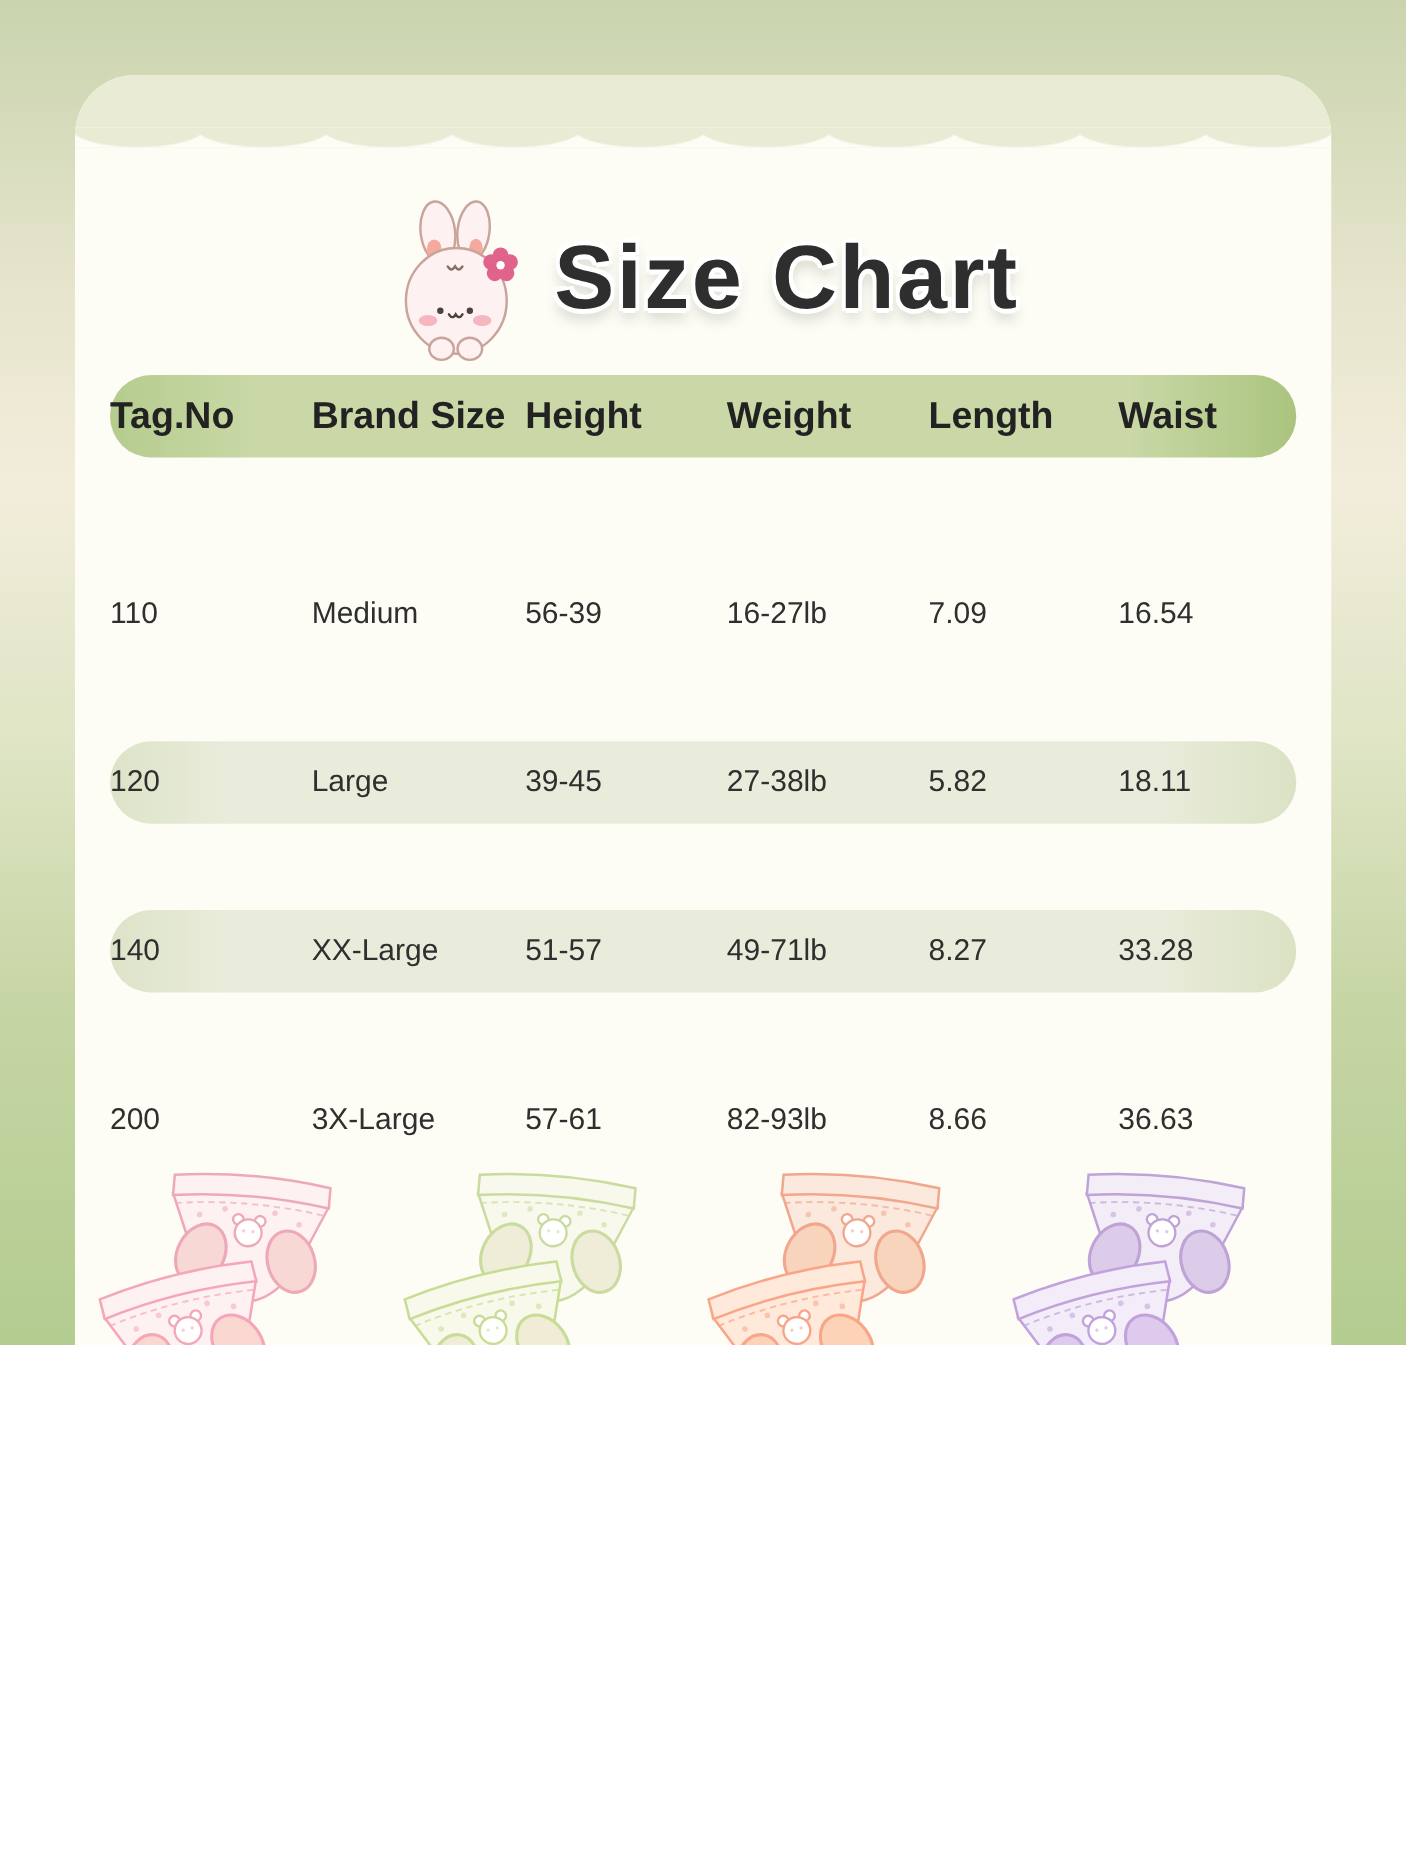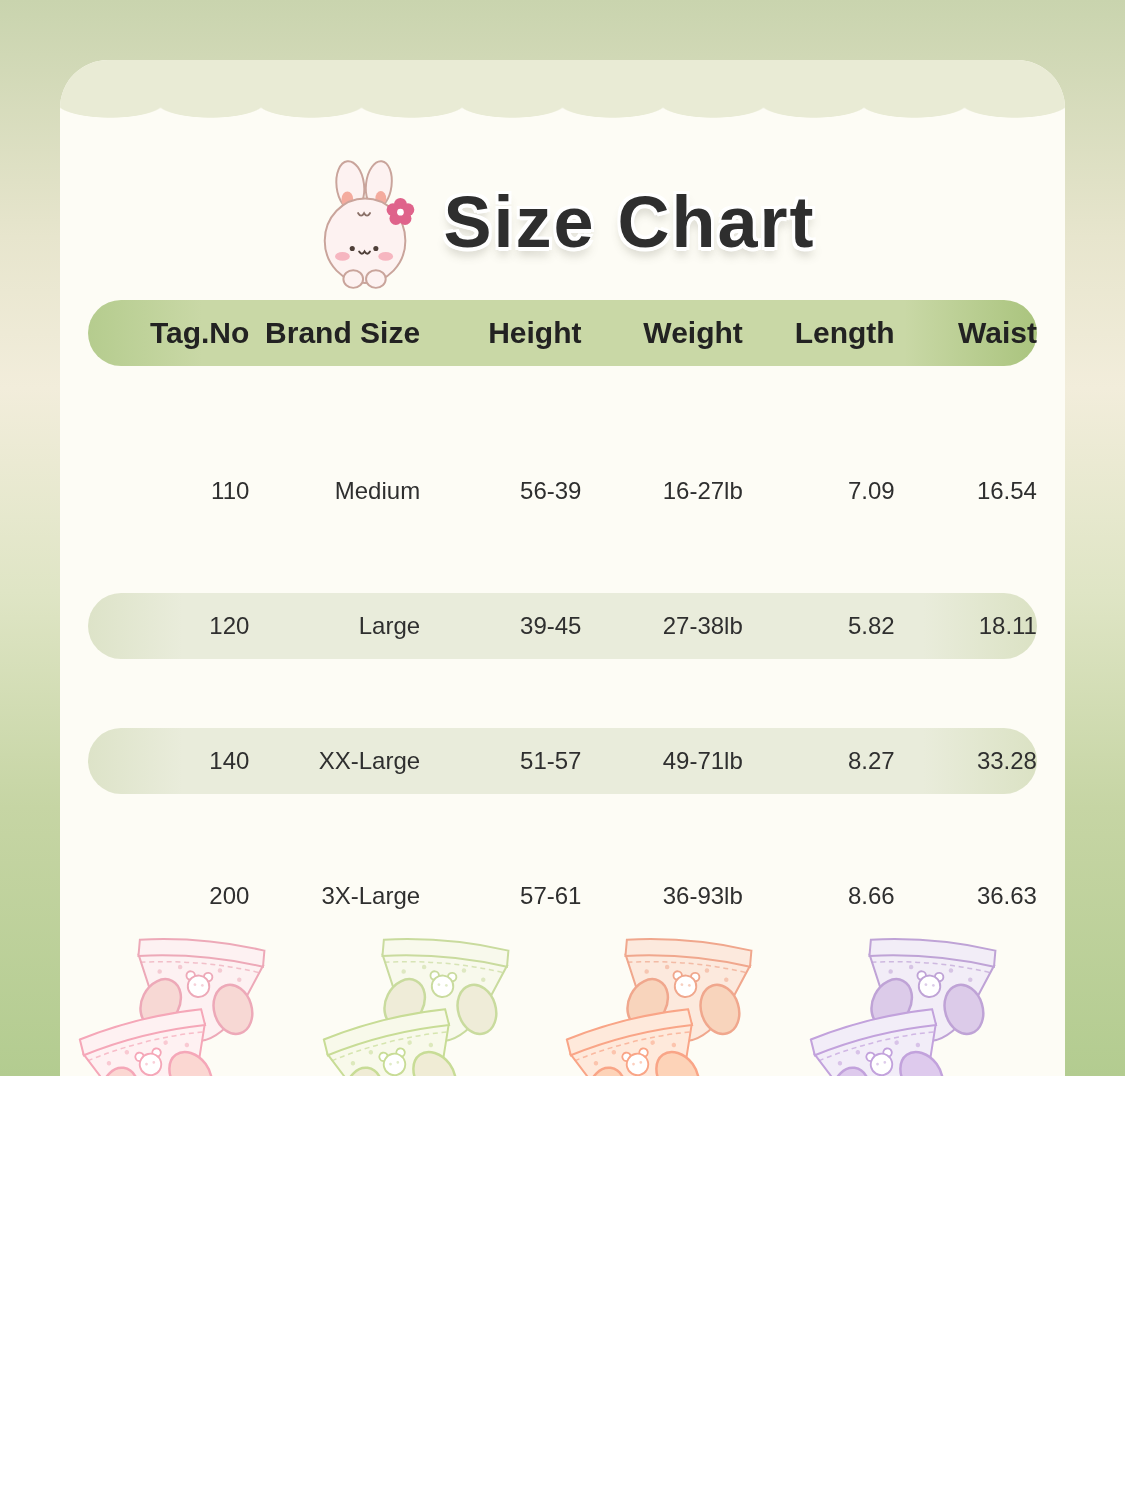--- a/index.html
+++ b/index.html
@@ -49,21 +49,21 @@
     color:var(--title,#2e2e2e);
     text-shadow:
       3px 3px 0 #ffffff,-3px 3px 0 #ffffff,3px -3px 0 #ffffff,-3px -3px 0 #ffffff,
       0 4px 0 #ffffff,0 8px 10px rgba(90,90,70,.25);
   }
   
   .table-wrap{padding:0 28px;}
   .t-grid{
     display:grid;
     grid-template-columns:17% 18% 17% 17% 16% 15%;
-    align-items:center;text-align:right;
+    align-items:center;text-align:left;
   }
   .t-head{
     margin-top:4px;height:66px;border-radius:33px;
     background:linear-gradient(90deg,#b5cc8e 0%,var(--header_pill,#c9d8a6) 12%,var(--header_pill,#c9d8a6) 86%,#aac47e 100%);
     font-size:30px;font-weight:700;color:#222222;
   }
   .t-row{height:66px;font-size:24px;font-weight:500;color:#2f2f2f;margin-top:69px;}
   .t-row.first{margin-top:92px;}
   .t-row.alt{
     border-radius:33px;
@@ -180,21 +180,21 @@
         <div>51-57</div>
         <div>49-71lb</div>
         <div>8.27</div>
         <div>33.28</div>
       </div>
 
       <div class="t-grid t-row">
         <div>200</div>
         <div>3X-Large</div>
         <div>57-61</div>
-        <div>36-93lb</div>
+        <div>82-93lb</div>
         <div>8.66</div>
         <div>36.63</div>
       </div>
     </div>
 
     <div class="products">
       <div class="cluster" style="--base: #fdf1f2; --trim: #eda9b8; --inner: #f7d8d4;">
         <svg class="brief b1" viewBox="0 0 120 92">
             <use href="#brief"></use>
           </svg>

